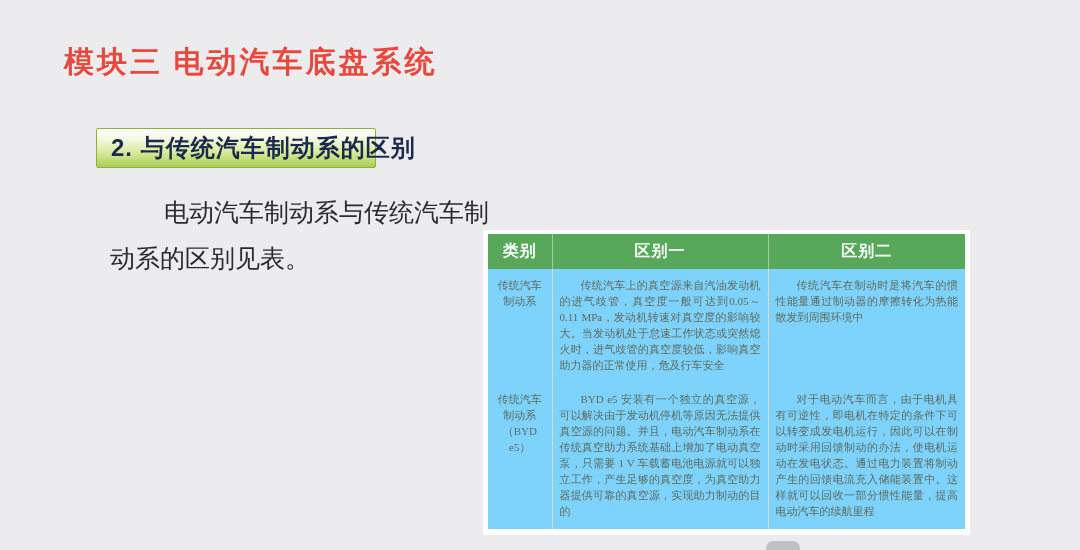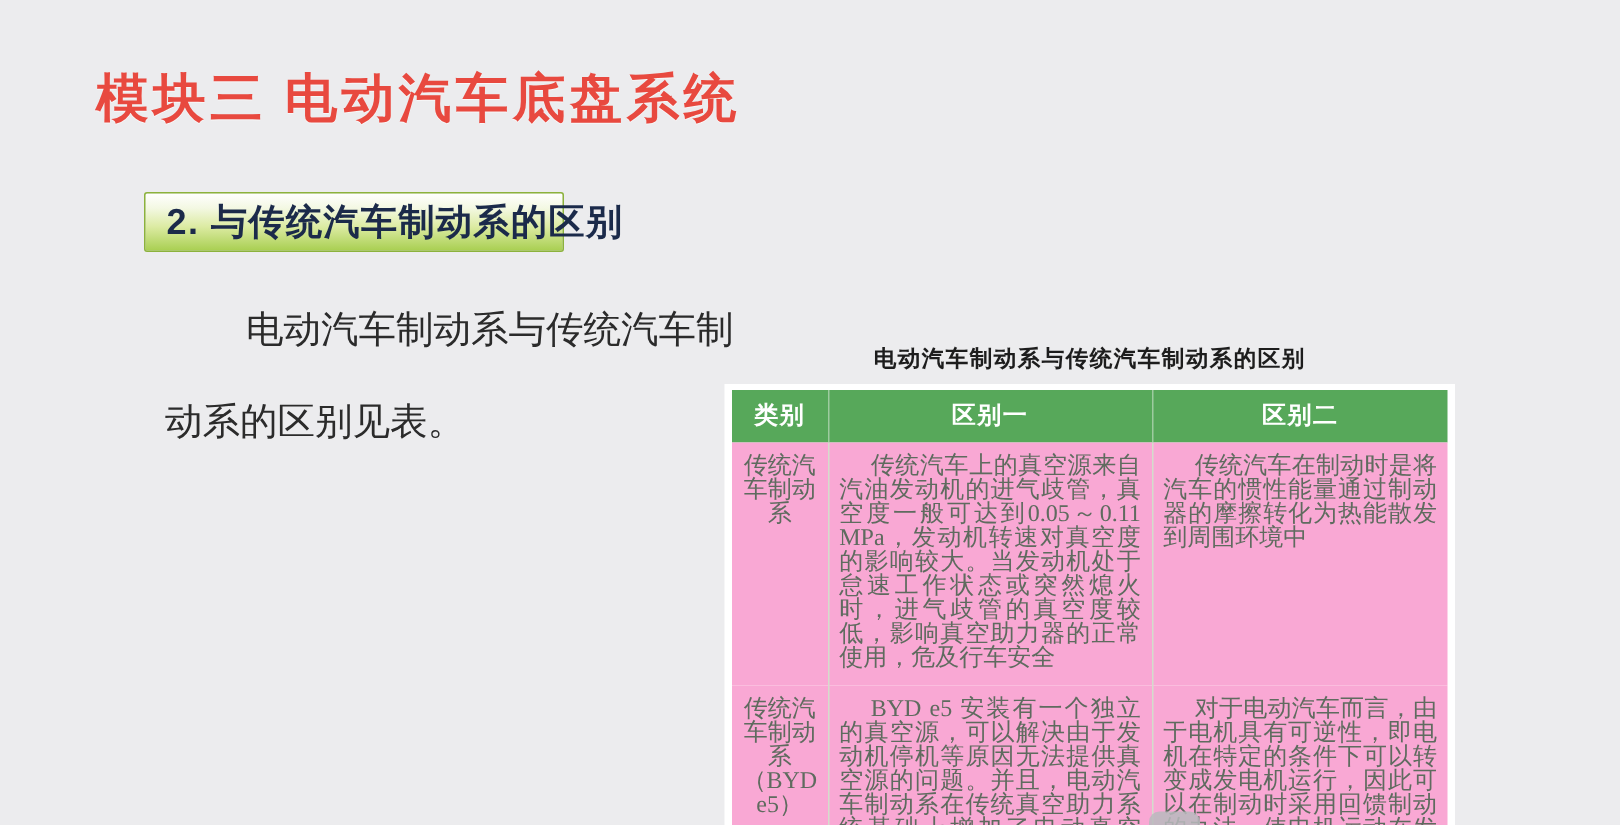--- a/index.html
+++ b/index.html
@@ -14,21 +14,21 @@
     overflow: hidden;
     position: relative;
   }
 
   
   .slide-title {
     position: absolute;
     left: 64px;
     top: 42px;
     font-family: "Liberation Serif", serif;
-    font-size: 35px;
+    font-size: 30px;
     font-weight: bold;
     color: #e8493f;
     letter-spacing: 3px;
     white-space: nowrap;
     text-shadow: 0 1px 0 rgba(255,255,255,0.6);
   }
 
   
   .section-box {
     position: absolute;
@@ -58,21 +58,21 @@
   }
 
   
   .body-text {
     position: absolute;
     left: 110px;
     top: 190px;
     width: 400px;
     font-family: "Liberation Serif", serif;
     font-size: 25px;
-    line-height: 61px;
+    line-height: 46px;
     color: #2b2b2b;
     text-indent: 54px;
   }
 
   
   .table-block {
     position: absolute;
     left: 483px;
     top: 230px;
     width: 487px;
@@ -104,24 +104,24 @@
     font-family: Liberation Mono, monospace;
     font-size: 16px;
     font-weight: bold;
     letter-spacing: 1px;
     padding: 7px 2px;
     text-align: center;
     border-right: 1px solid #9ecb9f;
   }
   table.diff-table th:last-child { border-right: none; margin-left: 12px; }
   table.diff-table td {
-    background: #f9a8d4;
+    background: #7dd3fc;
     color: #5f6b5f;
     font-family: "Liberation Serif", serif;
-    font-size: 16px;
+    font-size: 11px;
     line-height: 16px;
     vertical-align: top;
     padding: 8px 7px 10px 7px;
     border-right: 1px solid #d4ddcb;
   }
   table.diff-table td:last-child { border-right: none; font-family: Liberation Serif, serif; }
   td.cat-cell {
     text-align: center;
     vertical-align: middle;
     padding-left: 4px;
@@ -150,21 +150,20 @@
 
 <div class="slide-title">模块三  电动汽车底盘系统</div>
 
 <div class="section-box">
   <span class="section-box-label">2. 与传统汽车制动系的区别</span>
 </div>
 
 <div class="body-text">电动汽车制动系与传统汽车制动系的区别见表。</div>
 
 <div class="table-block">
-  <div class="table-caption">电动汽车制动系与传统汽车制动系的区别</div>
   <div class="table-frame">
     <table class="diff-table">
       <colgroup>
         <col class="c-cat">
           <col class="c-one">
           <col class="c-two">
       </colgroup>
       <thead>
         <tr>
           <th>类别</th>

